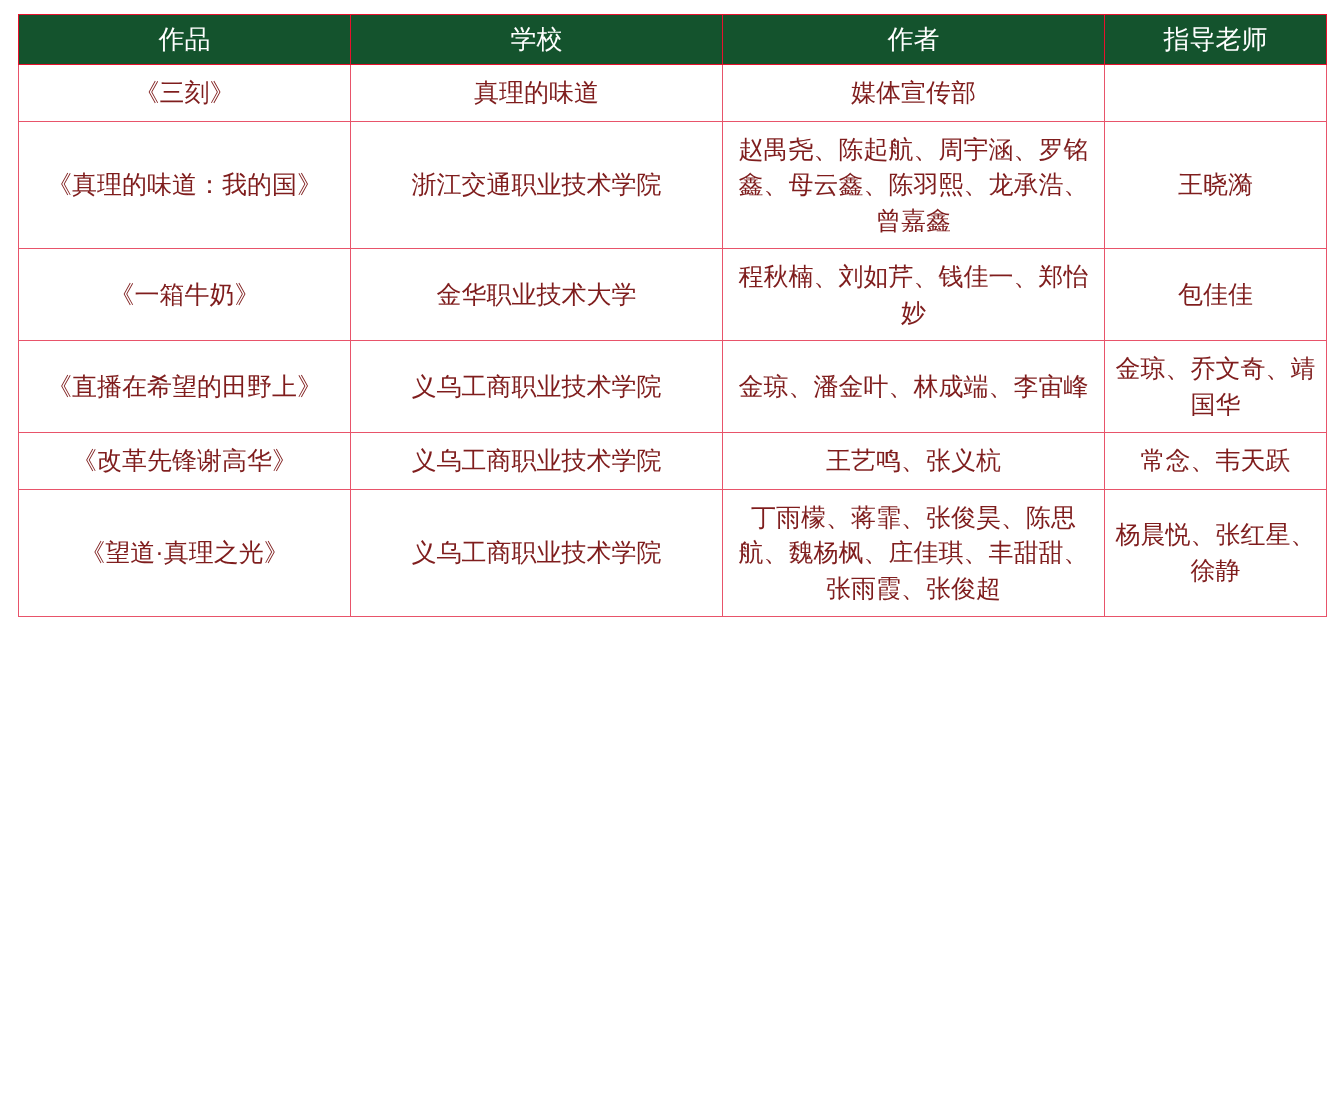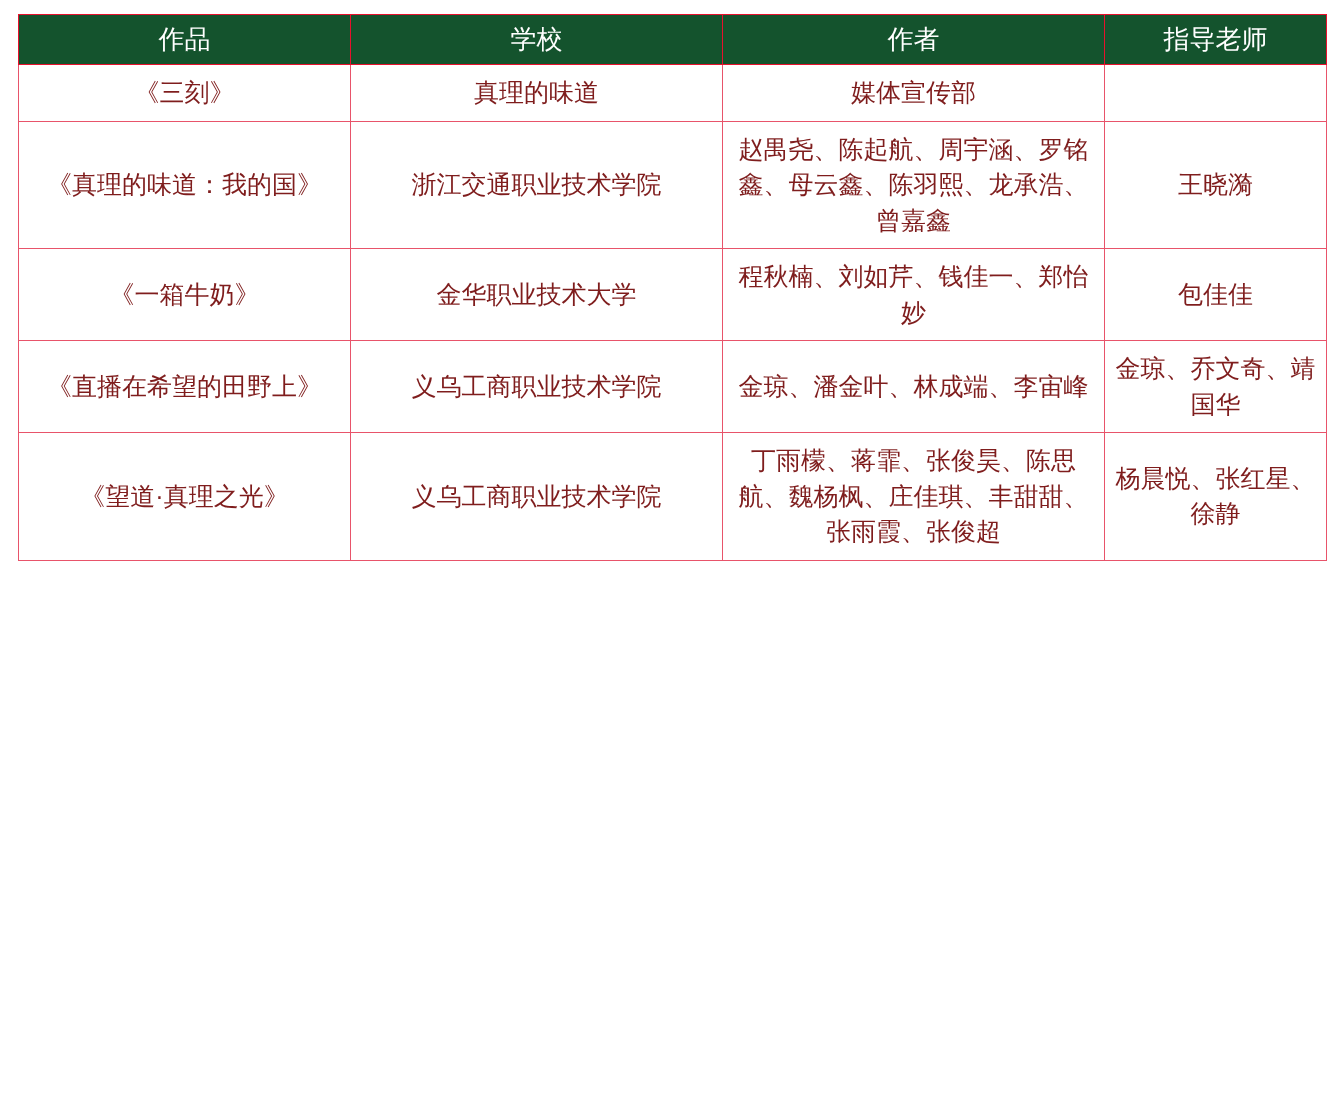--- a/index.html
+++ b/index.html
@@ -93,20 +93,26 @@
         <td class="school">金华职业技术大学</td>
         <td class="authors">程秋楠、刘如芹、钱佳一、郑怡妙</td>
         <td class="teachers">包佳佳</td>
       </tr>
       <tr class="r6">
         <td class="works">《直播在希望的田野上》</td>
         <td class="school">义乌工商职业技术学院</td>
         <td class="authors">金琼、潘金叶、林成端、李宙峰</td>
         <td class="teachers">金琼、乔文奇、靖国华</td>
       </tr>
+      <tr class="r7">
+        <td class="works">《改革先锋谢高华》</td>
+        <td class="school">义乌工商职业技术学院</td>
+        <td class="authors">王艺鸣、张义杭</td>
+        <td class="teachers">常念、韦天跃</td>
+      </tr>
       <tr class="r9">
         <td class="works">《望道·真理之光》</td>
         <td class="school">义乌工商职业技术学院</td>
         <td class="authors">丁雨檬、蒋霏、张俊昊、陈思航、魏杨枫、庄佳琪、丰甜甜、张雨霞、张俊超</td>
         <td class="teachers">杨晨悦、张红星、徐静</td>
       </tr>
     </tbody>
   </table>
 </div>
 

